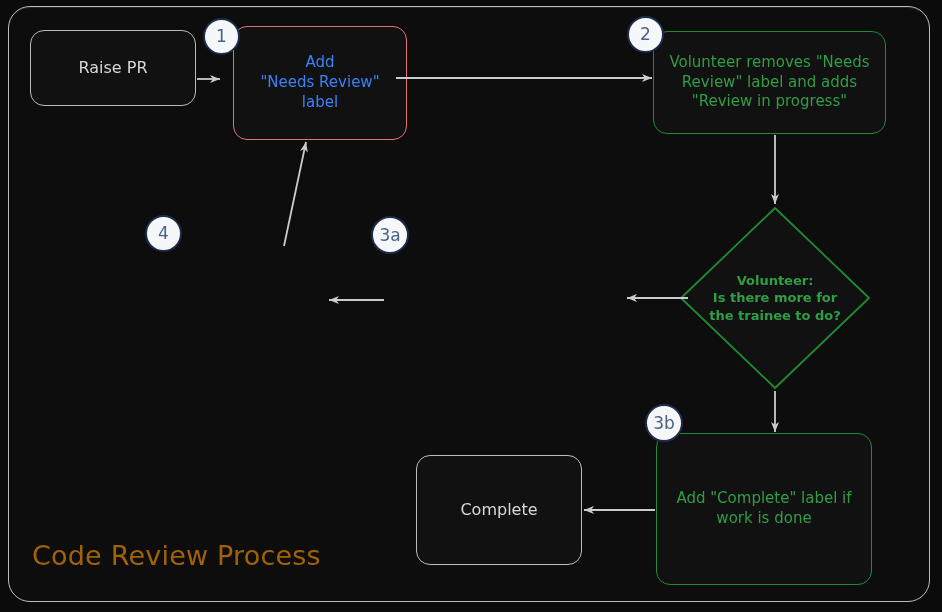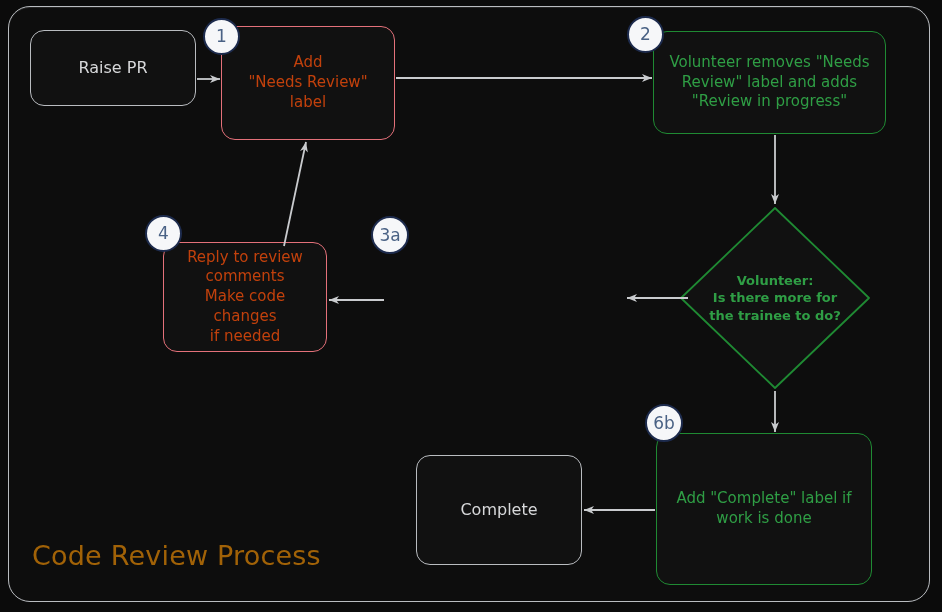--- a/index.html
+++ b/index.html
@@ -55,21 +55,21 @@
     text-align: center;
     border-radius: 14px;
     border-width: 1.7px;
     border-style: solid;
     background: #111111;
     line-height: 1.32;
     padding: 6px 10px;
     white-space: pre-line;
   }
   .node.neutral { border-color: #b9bcc0; color: #d7d8da; }
-  .node.red     { border-color: #e4717a; color: #c2410c; }
+  .node.red     { border-color: #e4717a; color: #3b82f6; margin-left: 12px; }
   .node.green   { border-color: #1f8a33; color: #2f9e45; }
 
   
   .decision-wrap {
     position: absolute;
   }
   .decision-wrap svg {
     position: absolute;
     left: 0; top: 0;
     overflow: visible;
@@ -154,35 +154,31 @@
   <div class="decision-wrap" style="left:678px;top:205px;width:194px;height:186px;">
     <svg width="194" height="186" viewBox="0 0 194 186">
       <path d="M97 3 L191 93 L97 183 L3 93 Z" fill="#111111" stroke="#1f8a33" stroke-width="1.8" stroke-linejoin="round"></path>
     </svg>
     <div class="decision-label" style="font-size:13px;font-weight:bold;">Volunteer:
 Is there more for
 the trainee to do?</div>
   </div>
 
 
-  <div class="node red" style="left:163px;top:242px;width:164px;height:110px;font-size:15px;">Reply to review
-comments
-Make code changes
-if needed</div>
 
   <div class="node green" style="left:656px;top:433px;width:216px;height:152px;font-size:15px;">Add "Complete" label if
 work is done</div>
 
   <div class="node neutral" style="left:416px;top:455px;width:166px;height:110px;font-size:16px;">Complete</div>
 
   <div class="badge" style="left:203px;top:18px;width:37px;height:37px;">1</div>
 
   <div class="badge" style="left:627px;top:16px;width:37px;height:37px;">2</div>
 
   <div class="badge" style="left:371px;top:216px;width:38px;height:38px;">3a</div>
 
   <div class="badge" style="left:145px;top:215px;width:37px;height:37px;">4</div>
 
-  <div class="badge" style="left:645px;top:404px;width:38px;height:38px;">6b</div>
+  <div class="badge" style="left:645px;top:404px;width:38px;height:38px;">3b</div>
 
   <div class="frame-title">Code Review Process</div>
 
 </div>
 
 </body></html>

